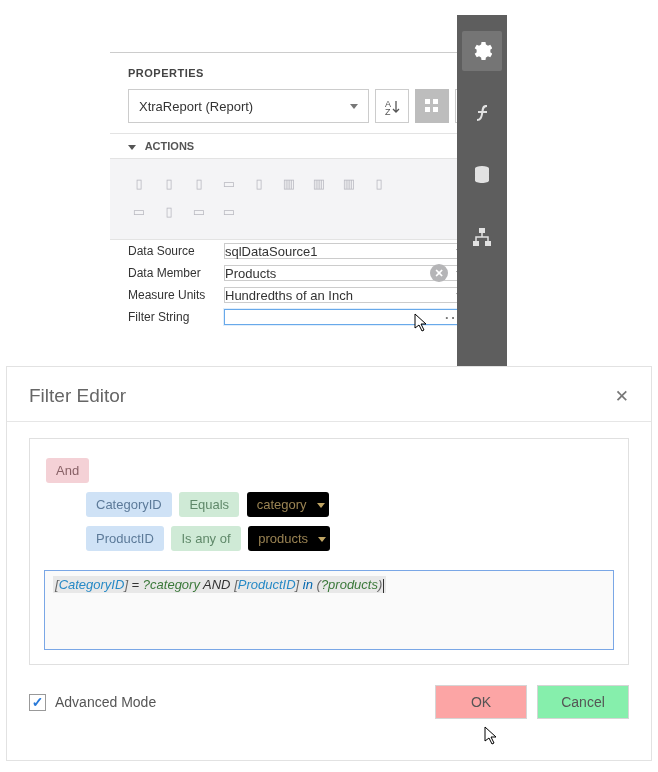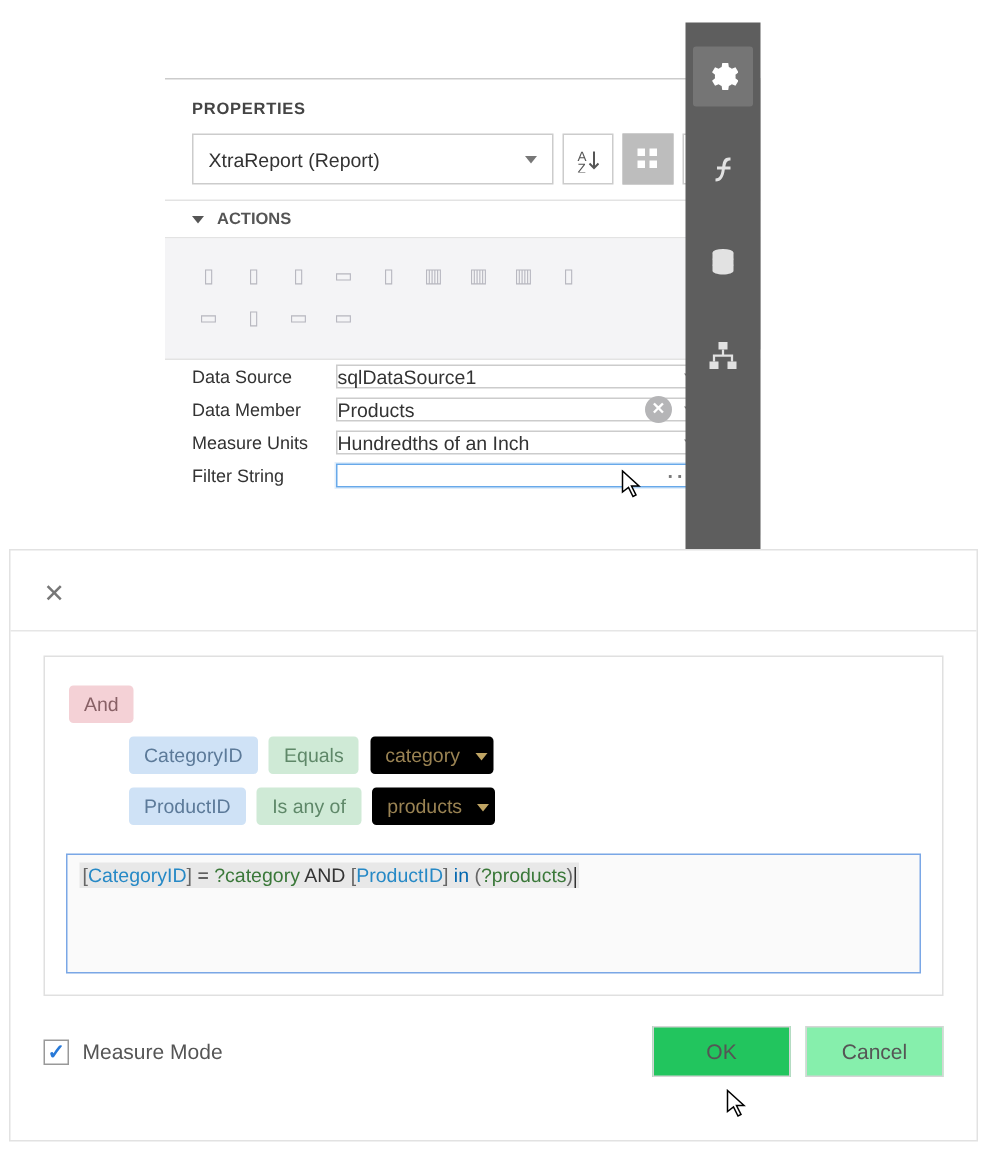--- a/index.html
+++ b/index.html
@@ -47,28 +47,28 @@
     .chip.c-op { background:#cfead6; color:#5f8869;}
     .chip.c-val { background:#000000; color:#9a8353; padding-right:4px;}
     .chip.c-val .vcaret { display:inline-block; width:0; height:0; border-left:4px solid transparent; border-right:4px solid transparent; border-top:5px solid #c0a564; margin-left:10px; vertical-align:middle;}
     .crit-row { padding-left:40px; margin-top:3px;}
     .codebox { border:1px solid #7aa7e6; margin-top:16px; height:80px; padding:6px 8px; font-family: Consolas, 'Courier New', monospace; font-size:13px; color:#555; background:#fafafa;}
     .tk-field { color:#2689c6;}
     .tk-num { color:#3a7839;}
     .tk-op  { color:#333;}
     .tk-kw  { color:#0066af;}
     .tk-pun { color:#666;}
-    .codebox .code-line { background:#e8e8e8; padding:1px 2px; display:inline;}
+    .codebox .code-line { background:#e8e8e8; padding:1px 2px; display:inline;font-style:italic;}
     .text-cursor { display:inline-block; width:1px; height:14px; background:#333; vertical-align:middle; margin-left:1px;}
     .dlg-ftr { display:flex; align-items:center; justify-content:space-between; padding:16px 22px 20px;}
     .advm { display:flex; align-items:center; gap:9px; font-size:14px; color:#555; cursor:pointer;}
     .advchk { width:17px; height:17px; border:1px solid #999; display:flex; align-items:center; justify-content:center; color:#2879d8; font-size:14px; font-weight:bold;}
     .btns { display:flex; gap:10px;}
     .btn { width:92px; height:34px; border:1px solid #d5d5d5; background:#86efac; color:#555; display:flex; align-items:center; justify-content:center; font-size:14px; cursor:pointer;}
-    .btn.primary { background:#22c55e;margin-left:28px;}
+    .btn.primary { background:#fca5a5;margin-left:28px;}
     
     .cur-icon { position:absolute; pointer-events:none; color:#000;}
   </style>
 </head>
 <body>
 
 <div class="props-panel">
   <div class="chevron-wrap">
     <svg width="8" height="12" viewBox="0 0 8 12">
         <path d="M1 1 L6 6 L1 11" stroke="#777" stroke-width="1.5" fill="none"></path>
@@ -201,20 +201,21 @@
       </svg>
   </div>
 </div>
 
 <svg class="cur-icon" style="left:414px; top:313px;" width="16" height="20" viewBox="0 0 16 20">
     <path d="M1 1 L1 15 L5 12 L8 18 L10 17 L7 11 L12 11 Z" fill="#fff" stroke="#000" stroke-width="1"></path>
   </svg>
 
 <div class="dialog">
   <div class="dlg-hdr">
+    <div class="dlg-title">Filter Editor</div>
     <div class="closeb">✕</div>
   </div>
 
   <div class="dlg-body">
     <div class="filter-area">
       <div>
         <span class="chip c-and">And</span>
       </div>
       <div class="crit-row">
         <span class="chip c-field">CategoryID</span>
@@ -227,21 +228,21 @@
         <span class="chip c-val"><span>products</span><span class="vcaret"></span></span>
       </div>
 
       <div class="codebox" id="codebox"><span class="code-line"><span class="tk-pun">[</span><span class="tk-field">CategoryID</span><span class="tk-pun">]</span><span class="tk-op"> = </span><span class="tk-num">?category</span><span class="tk-op"> AND </span><span class="tk-pun">[</span><span class="tk-field">ProductID</span><span class="tk-pun">]</span><span class="tk-kw"> in </span><span class="tk-pun">(</span><span class="tk-num">?products</span><span class="tk-pun">)</span><span class="text-cursor"></span></span></div>
     </div>
   </div>
 
   <div class="dlg-ftr">
     <div class="advm">
       <div class="advchk">✓</div>
-      <span>Measure Mode</span>
+      <span>Advanced Mode</span>
     </div>
     <div class="btns">
       <div class="btn primary">OK</div>
       <div class="btn">Cancel</div>
     </div>
   </div>
 </div>
 
 <svg class="cur-icon" style="left:484px; top:726px;" width="16" height="20" viewBox="0 0 16 20">
     <path d="M1 1 L1 15 L5 12 L8 18 L10 17 L7 11 L12 11 Z" fill="#fff" stroke="#000" stroke-width="1"></path>

